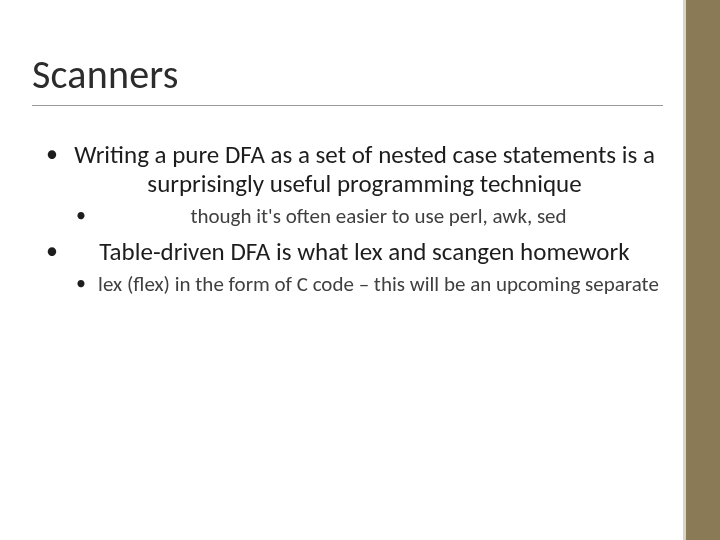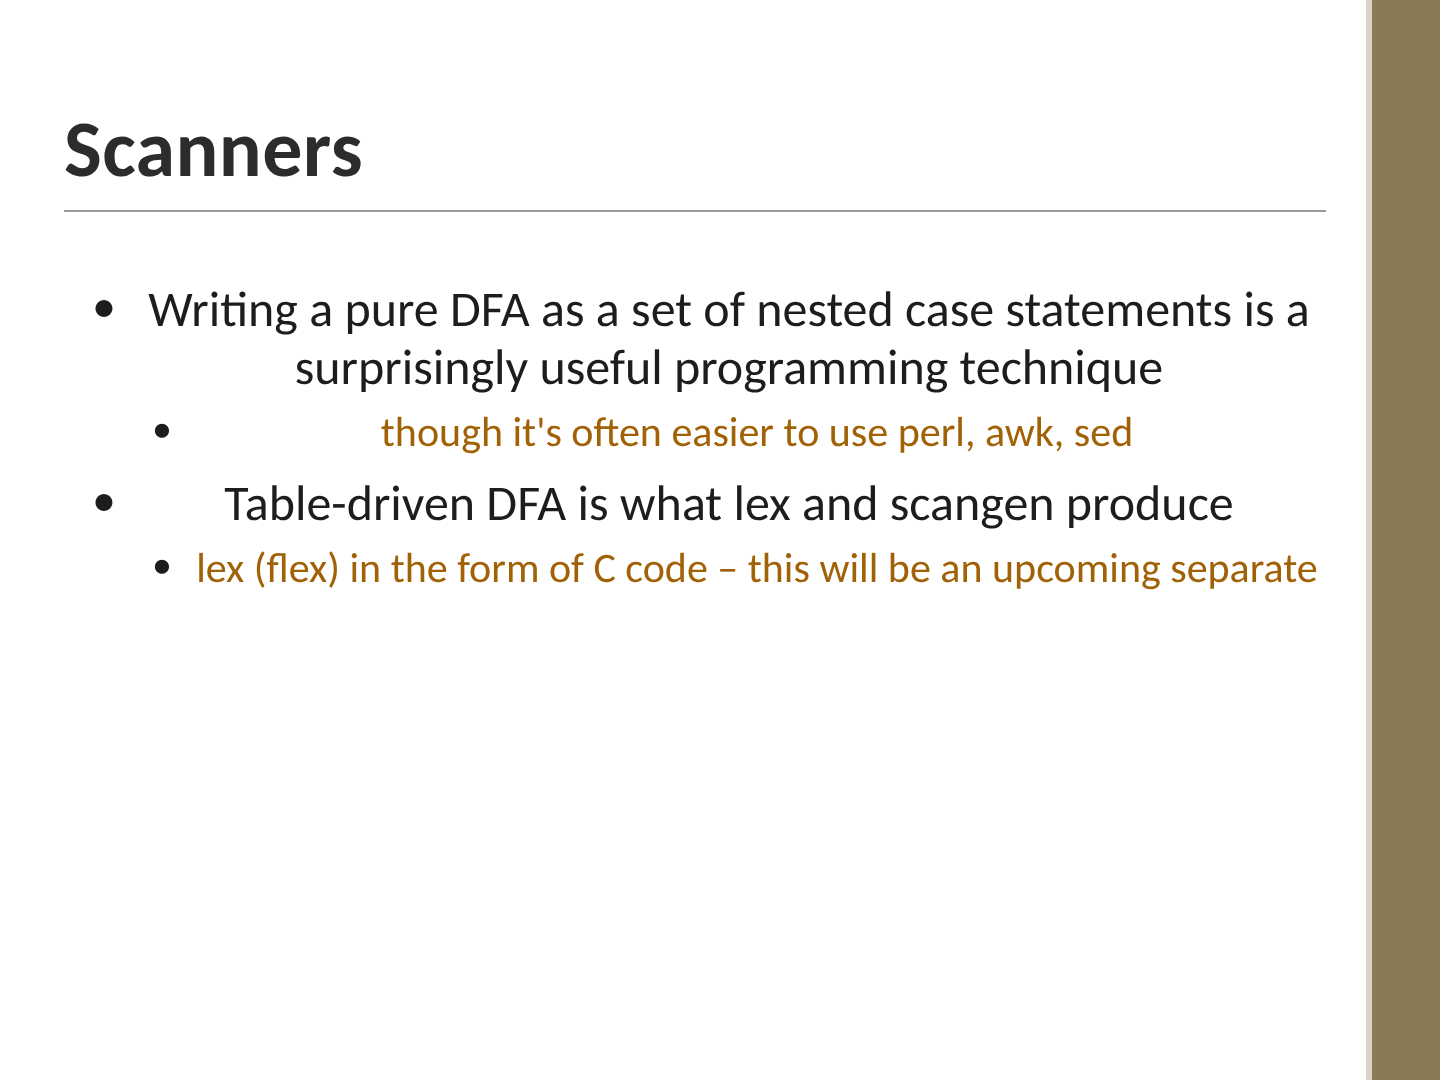--- a/index.html
+++ b/index.html
@@ -28,21 +28,21 @@
   .slide {
     position: absolute;
     top: 0;
     left: 0;
     width: 683px; 
     height: 540px;
     padding: 50px 20px 20px 32px;
   }
   .title {
     font-size: 40px;
-    font-weight: 700;
+    font-weight: 400;
     color: #2c2c2c;
     border-bottom: 1px solid #9a9a9a;
     padding-bottom: 6px;
     margin-bottom: 34px;
     letter-spacing: 0.2px;
   }
   ul.l1 {
     list-style: none;
     padding-left: 34px;
     text-align: center;
@@ -65,21 +65,21 @@
   ul.l2 {
     list-style: none;
     padding-left: 28px;
     margin-top: 6px;
     margin-bottom: 6px;
   }
   ul.l2 > li {
     position: relative;
     font-size: 21px;
     line-height: 1.18;
-    color: #a16207;
+    color: #404040;
     margin-bottom: 2px;
   }
   ul.l2 > li::before {
     content: "•";
     position: absolute;
     left: -18px;
     top: 0;
     color: #1d1d1d;
     font-size: 20px;
   }
@@ -96,21 +96,21 @@
   <ul class="l1">
     <li>
       <span>Writing a pure DFA as a set of nested case statements is a surprisingly useful programming technique</span>
       <ul class="l2">
         <li>
           <span>though it's often easier to use perl, awk, sed</span>
         </li>
       </ul>
     </li>
     <li>
-      <span>Table-driven DFA is what lex and scangen produce</span>
+      <span>Table-driven DFA is what lex and scangen homework</span>
       <ul class="l2">
         <li>
           <span>lex (flex) in the form of C code – this will be an upcoming separate</span>
         </li>
       </ul>
     </li>
   </ul>
 </div>
 
 </body></html>

